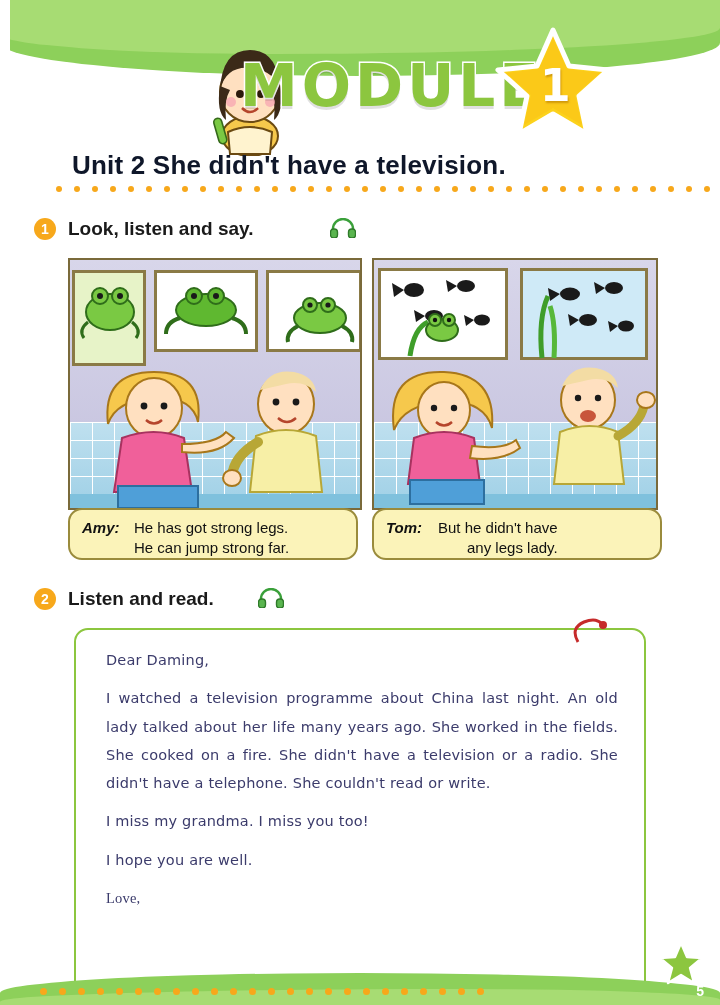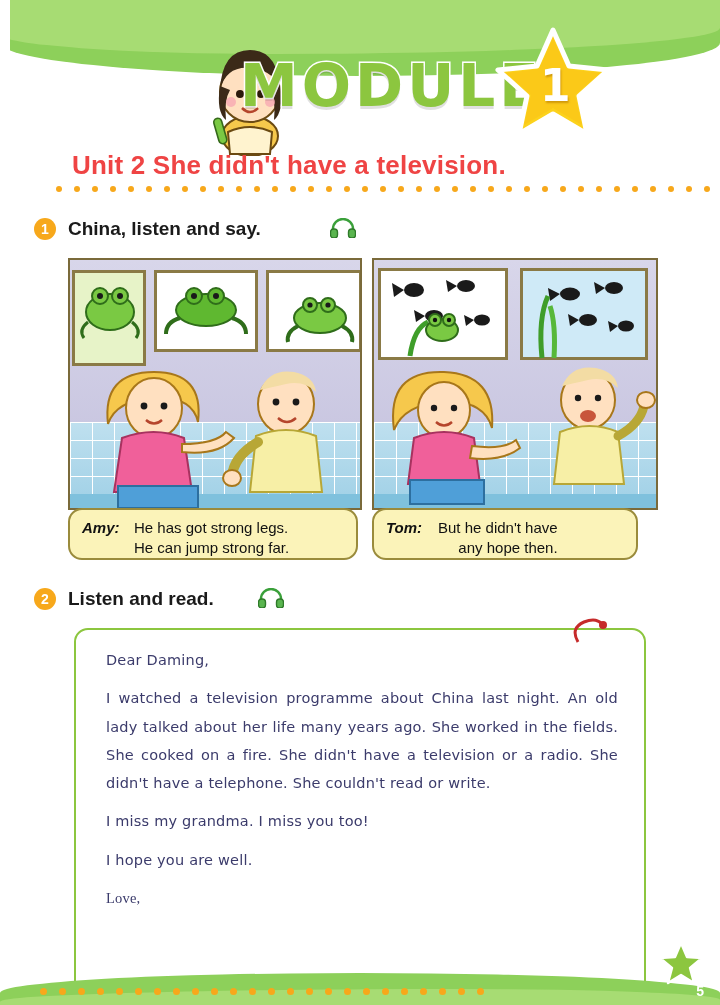--- a/index.html
+++ b/index.html
@@ -133,21 +133,21 @@
     width: 92px;
     height: 116px;
   }
 
   .unit-title {
     position: absolute;
     top: 150px;
     left: 72px;
     font-size: 26px;
     font-weight: bold;
-    color: #ef4444;
+    color: #0f172a;
     letter-spacing: 0.2px;
   }
   .unit-underline {
     top: 186px;
     left: 56px;
   }
 
   
   .act-num {
     position: absolute;
@@ -220,21 +220,21 @@
     font-size: 15px;
     color: #111111;
     line-height: 1.35;
   }
   .speech .who {
     font-weight: bold;
     font-style: italic;
     color: #111111;
   }
   .speech-1 { left: 68px; top: 508px; width: 290px; height: 52px; }
-  .speech-2 { left: 372px; top: 508px; width: 266px; height: 52px; }
+  .speech-2 { left: 372px; top: 508px; width: 290px; height: 52px; }
   .sp-row { display: flex; gap: 8px; }
   .sp-row .who { min-width: 44px; }
   .sp-text-2 { text-align: right; }
 
   
   .letter-box {
     position: absolute;
     left: 74px;
     top: 628px;
     width: 572px;
@@ -339,21 +339,21 @@
       <span></span>
     <span></span>
       <span></span>
       <span></span>
       <span></span>
       <span></span>
 
   </div>
 
   <div class="act-num" style="left:34px; top:218px;">1</div>
-  <div class="act-title" style="left:68px; top:218px;">China, listen and say.</div>
+  <div class="act-title" style="left:68px; top:218px;">Look, listen and say.</div>
   <svg class="headphone" style="left:330px; top:218px;" viewBox="0 0 26 20">
     <path d="M3 14 V11 a10 10 0 0 1 20 0 v3" fill="none" stroke="#3aa03a" stroke-width="2.4"></path>
     <rect x="0.5" y="11" width="7" height="9" rx="3.2" fill="#5ab54f" stroke="#2f7a2a" stroke-width="1.4"></rect>
     <rect x="18.5" y="11" width="7" height="9" rx="3.2" fill="#5ab54f" stroke="#2f7a2a" stroke-width="1.4"></rect>
   </svg>
 
   <div class="panel panel-1">
     <div class="wall-top"></div>
 
     <div class="tank" style="left:2px; top:10px; width:74px; height:96px; background:#e7f3c8;"></div>
@@ -491,21 +491,21 @@
         <span>He can jump strong far.</span>
       </span>
     </div>
   </div>
 
   <div class="speech speech-2">
     <div class="sp-row">
       <span class="who">Tom:</span>
       <span class="sp-text-2">
         <span>But he didn't have</span><br>
-        <span style="display:inline-block; padding-left:18px;">any hope then.</span>
+        <span style="display:inline-block; padding-left:18px;">any legs lady.</span>
       </span>
     </div>
   </div>
 
   <div class="act-num" style="left:34px; top:588px;">2</div>
   <div class="act-title" style="left:68px; top:588px;">Listen and read.</div>
   <svg class="headphone" style="left:258px; top:588px;" viewBox="0 0 26 20">
     <path d="M3 14 V11 a10 10 0 0 1 20 0 v3" fill="none" stroke="#3aa03a" stroke-width="2.4"></path>
     <rect x="0.5" y="11" width="7" height="9" rx="3.2" fill="#5ab54f" stroke="#2f7a2a" stroke-width="1.4"></rect>
     <rect x="18.5" y="11" width="7" height="9" rx="3.2" fill="#5ab54f" stroke="#2f7a2a" stroke-width="1.4"></rect>

